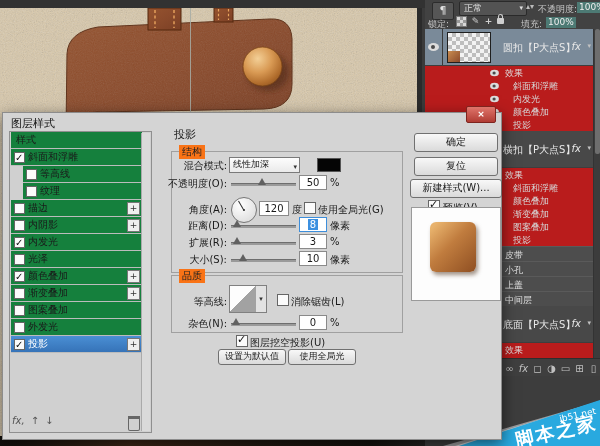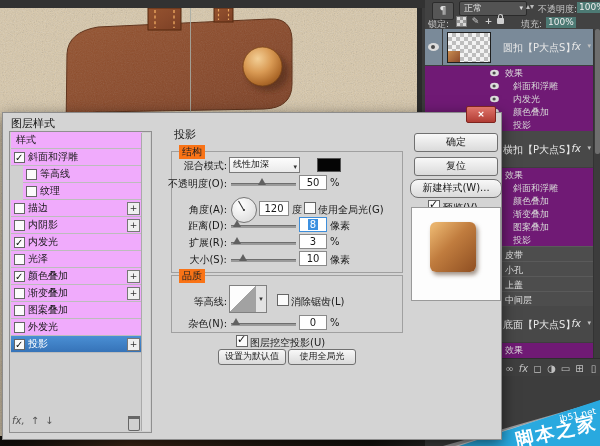--- a/index.html
+++ b/index.html
@@ -39,21 +39,21 @@
   .erow .eye,.grow .eye{left:64px;top:3px;transform:scale(.8);}
   .thumb{position:absolute;left:22px;top:3px;width:42px;height:29px;border:1px solid #1f1f1f;
     background-image:linear-gradient(45deg,#bdbdbd 25%,transparent 25%,transparent 75%,#bdbdbd 75%),linear-gradient(45deg,#bdbdbd 25%,#f2f2f2 25%,#f2f2f2 75%,#bdbdbd 75%);
     background-size:8px 8px;background-position:0 0,4px 4px;}
   .thumb.checker-tan::after{content:"";position:absolute;left:0;bottom:0;width:12px;height:11px;background:linear-gradient(135deg,#c98c50,#8a4a2b);}
   .thumb.checker-dark::after{content:"";position:absolute;left:0;bottom:0;width:10px;height:9px;background:#5d3a24;}
   .thumb.beige::after{content:"";position:absolute;left:0;top:0;width:18px;height:100%;background:#d9c8a9;}
   .lname{position:absolute;left:78px;top:12px;font-size:10px;color:#e8e8e8;white-space:nowrap;}
   .lfx{position:absolute;right:12px;top:12px;font-style:italic;font-size:10px;color:#e8e8e8;}
   .larr{position:absolute;right:2px;top:13px;font-size:7px;color:#c2c2c2;}
-  .grow,.erow{position:relative;height:13px;background:#701a75;padding-left:32px;}
+  .grow,.erow{position:relative;height:13px;background:#b91c1c;padding-left:32px;}
   .grow .glabel{position:absolute;left:80px;top:1px;font-size:9px;color:#dedede;}
   .erow .elabel{position:absolute;left:88px;top:1px;font-size:9px;color:#d6d6d6;}
   .crow{position:relative;height:14px;background:#4d4d4d;border-top:1px solid #5a5a5a;}
   .crow .clabel{position:absolute;left:80px;top:2px;font-size:9px;color:#e0e0e0;}
   .pfoot{left:0;top:358px;width:175px;height:20px;background:#3f3f3f;border-top:1px solid #2e2e2e;}
   .picon{position:absolute;top:3px;width:13px;height:13px;text-align:center;line-height:13px;color:#c0c0c0;font-size:10px;}
   .pscroll{left:168px;top:29px;width:7px;height:329px;background:#3c3c3c;border-left:1px solid #333;}
   .pthumb{left:1px;top:0;width:5px;height:125px;background:#6e6e6e;border-radius:2px;}
 
   
@@ -63,21 +63,21 @@
   .wmark{left:28px;top:14px;width:147px;height:56px;background:#29a9df;clip-path:polygon(4% 100%,100% 100%,100% 18%);}
   .wm-site{position:absolute;right:4px;top:20px;color:#fff;font-size:9px;transform:rotate(-13deg);}
   .wm-name{position:absolute;right:2px;bottom:1px;color:#fff;font-size:19px;font-weight:bold;letter-spacing:2px;transform:rotate(-13deg);}
 
   
   .dlg{left:2px;top:112px;width:498px;height:326px;background:#d4d4d4;border:1px solid #8c8c8c;box-shadow:0 4px 14px rgba(0,0,0,.55);z-index:10;font-size:10px;color:#1a1a1a;}
   .dtitle{left:8px;top:3px;font-size:11px;color:#111;}
   .dclose{left:463px;top:-7px;width:28px;height:15px;background:linear-gradient(#e0756b,#b13c34);border:1px solid #7e241f;border-radius:2px;color:#fff;font-size:9px;font-weight:bold;text-align:center;line-height:14px;}
   
   .slist{left:6px;top:18px;width:141px;height:300px;background:#d0d0d0;border:1px solid #8f8f8f;}
-  .sitem{position:relative;height:16px;margin:0 9px 0 1px;background:#f0abfc;border-bottom:1px solid #bcbcbc;line-height:16px;}
+  .sitem{position:relative;height:16px;margin:0 9px 0 1px;background:#15803d;border-bottom:1px solid #bcbcbc;line-height:16px;}
   .sitem.ind{margin-left:13px;}
   .sitem.sel{background:linear-gradient(#4a8fd4,#3673b8);color:#fff;}
   .schk{position:absolute;left:3px;top:3px;width:9px;height:9px;background:#fbfbfb;border:1px solid #666;}
   .schk.on::after{content:"✓";position:absolute;left:0px;top:-3px;font-size:10px;color:#111;}
   .slabel{position:absolute;left:17px;top:0;font-size:10px;white-space:nowrap;}
   .sitem.noc .slabel{left:5px;}
   .splus{position:absolute;right:2px;top:2px;width:11px;height:11px;background:#efefef;border:1px solid #777;color:#333;font-size:9px;text-align:center;line-height:10px;}
   .sscroll{left:131px;top:1px;width:8px;height:298px;background:#dadada;border-left:1px solid #aaa;}
   .sfoot{left:2px;top:283px;width:136px;height:15px;color:#555;font-size:10px;}
   .sfoot span{margin-right:6px;}
@@ -107,21 +107,21 @@
   .avbox{position:absolute;left:106px;top:4px;width:28px;height:13px;background:#fff;border:1px solid #8a8a8a;font-size:10px;text-align:center;line-height:13px;}
   .du{position:absolute;left:139px;top:6px;font-size:10px;}
   .cb{position:absolute;width:10px;height:10px;background:#fbfbfb;border:1px solid #666;}
   .cb.on::after{content:"✓";position:absolute;left:0;top:-3px;font-size:11px;color:#111;}
   .cblab{position:absolute;font-size:10px;white-space:nowrap;}
   .contour{position:absolute;left:76px;top:-4px;width:26px;height:26px;border:1px solid #808080;background:linear-gradient(135deg,#fdfdfd 49%,#a2a2a2 50%);}
   .conarr{position:absolute;left:103px;top:-4px;width:10px;height:26px;background:#e2e2e2;border:1px solid #808080;border-left:none;font-size:7px;text-align:center;line-height:26px;color:#333;}
   .btn{position:absolute;background:linear-gradient(#f8f8f8,#dadada);border:1px solid #707070;border-radius:3px;font-size:10px;color:#1a1a1a;text-align:center;}
   .bok{left:411px;top:20px;width:82px;height:17px;line-height:16px;}
   .brs{left:411px;top:44px;width:82px;height:17px;line-height:16px;}
-  .bns{left:407px;top:66px;width:90px;height:17px;line-height:16px;border-radius:8px;}
+  .bns{left:407px;top:66px;width:90px;height:17px;line-height:16px;}
   .bd1{left:215px;top:236px;width:66px;height:14px;line-height:13px;font-size:9px;}
   .bd2{left:285px;top:236px;width:66px;height:14px;line-height:13px;font-size:9px;}
   .pvwrap{left:408px;top:94px;width:88px;height:92px;background:#fdfdfd;border:1px solid #9a9a9a;}
   .pvsq{left:18px;top:14px;width:46px;height:50px;border-radius:6px;background:linear-gradient(135deg,#e8b26c 8%,#c07c3e 45%,#8f4f22 100%);box-shadow:2px 3px 4px rgba(70,40,15,.5);}
 </style>
 </head>
 <body>
 
 <div class="stage">
 

